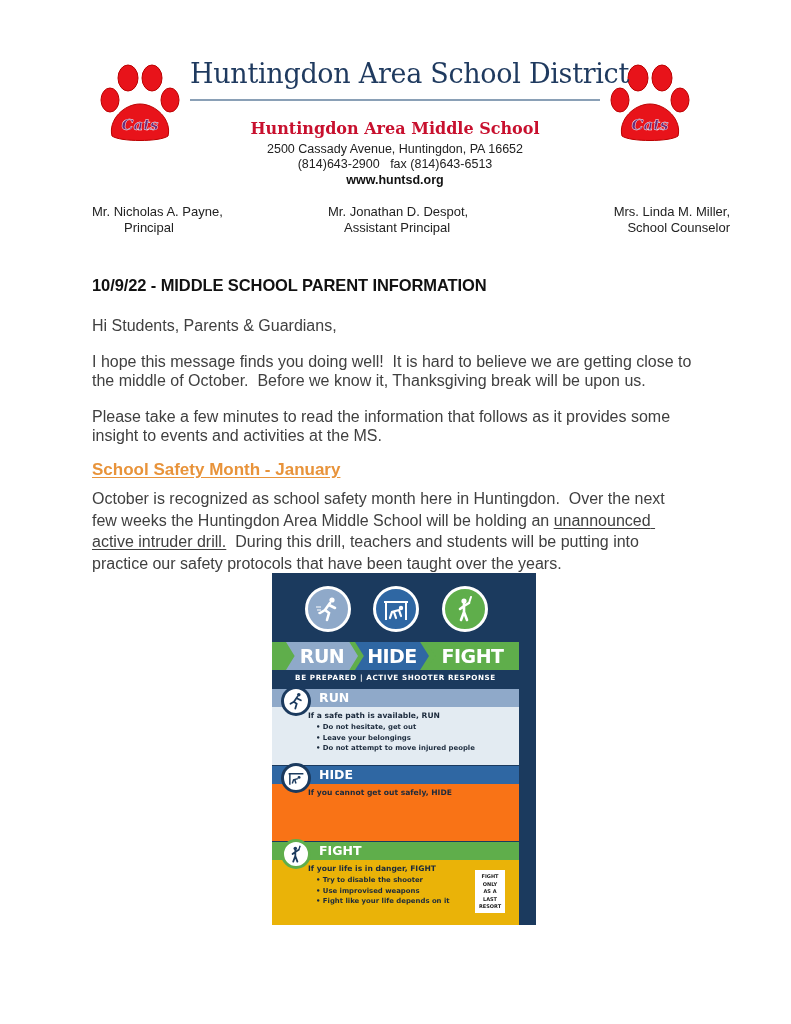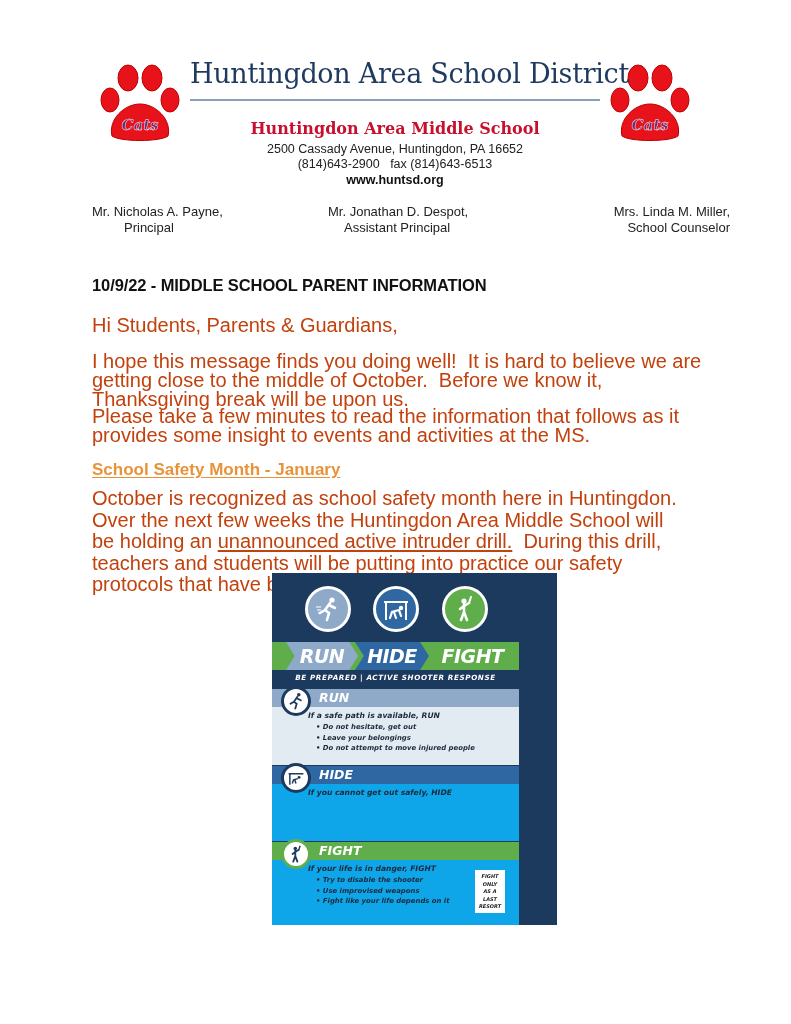--- a/index.html
+++ b/index.html
@@ -22,30 +22,30 @@
   .staff .role { display: block; }
   .staff-1 { left: 92px; width: 160px; }
   .staff-1 .role { padding-left: 32px; }
   .staff-2 { left: 328px; width: 170px; }
   .staff-2 .role { padding-left: 16px; }
   .staff-3 { left: 590px; width: 140px; text-align: right; }
   .staff-3 .role { padding-right: 0; }
 
   
   .doc-title { left: 92px; top: 276px; font-weight: bold; font-size: 16.5px; color: #111; letter-spacing: -0.1px; }
-  .para { left: 92px; width: 620px; font-size: 20px; line-height: 19px; color: #c2410c; font-family: "Liberation Sans", sans-serif; }
+  .para { left: 92px; width: 620px; font-size: 16px; line-height: 19px; color: #404040; font-family: "Liberation Sans", sans-serif; }
   .p-greet { top: 316px; }
   .p-1 { top: 352px; }
   .p-2 { top: 407px; }
   .section-heading { left: 92px; top: 460px; font-weight: bold; font-size: 17px; color: #e8933a; text-decoration: underline; text-underline-offset: 2px; }
   .p-3 { top: 488px; line-height: 21.5px; width: 590px; }
   .p-3 u { text-underline-offset: 2px; }
 
   
-  .poster { left: 272px; top: 573px; width: 285px; height: 352px; background: #1b3a5e; overflow: hidden; font-family: "DejaVu Sans", sans-serif; font-style: italic; }
+  .poster { left: 272px; top: 573px; width: 264px; height: 352px; background: #1b3a5e; overflow: hidden; font-family: "DejaVu Sans", sans-serif; }
   .icon-circle { position: absolute; top: 13px; width: 46px; height: 46px; border-radius: 50%; border: 3px solid #ffffff; box-sizing: border-box; display: flex; align-items: center; justify-content: center; }
   .ic-run { left: 33px; background: #8fa9c9; }
   .ic-hide { left: 101px; background: #2f67a3; }
   .ic-fight { left: 170px; background: #5fae4b; }
   .banner { position: absolute; left: 0; top: 69px; width: 247px; height: 28px; background: #5fae4b; }
   .chev { position: absolute; top: 0; height: 28px; display: flex; align-items: center; justify-content: center; color: #fff; font-weight: bold; font-size: 19px; letter-spacing: -0.5px; }
   .chev-run { left: 14px; width: 72px; background: #8fa9c9; clip-path: polygon(0 0, 88% 0, 100% 50%, 88% 100%, 0 100%, 12% 50%); }
   .chev-hide { left: 83px; width: 74px; background: #2f67a3; clip-path: polygon(0 0, 88% 0, 100% 50%, 88% 100%, 0 100%, 12% 50%); }
   .chev-fight { left: 154px; width: 93px; background: #5fae4b; clip-path: polygon(0 0, 100% 0, 100% 100%, 0 100%, 10% 50%); }
   .tagline { position: absolute; left: 0; top: 100px; width: 247px; text-align: center; color: #ffffff; font-size: 7.2px; font-weight: bold; letter-spacing: 0.6px; }
@@ -59,25 +59,25 @@
   .sec-body ul { position: absolute; left: 44px; top: 15px; margin: 0; padding: 0; list-style: none; }
   .sec-body li { font-size: 6.9px; line-height: 10.5px; color: #1b2a3c; font-weight: bold; white-space: nowrap; }
   .sec-body li::before { content: "• "; }
 
   .sec-run { top: 116px; }
   .sec-run .sec-head { background: #8fa9c9; }
   .sec-run .sec-body { height: 58px; background: #e3ebf2; }
   .sec-run .sec-circ { border: 3px solid #1b3a5e; }
   .sec-hide { top: 193px; }
   .sec-hide .sec-head { background: #2f67a3; }
-  .sec-hide .sec-body { height: 57px; background: #0ea5e9; }
+  .sec-hide .sec-body { height: 57px; background: #f97316; }
   .sec-hide .sec-circ { border: 3px solid #1b3a5e; }
   .sec-fight { top: 269px; }
   .sec-fight .sec-head { background: #5fae4b; }
-  .sec-fight .sec-body { height: 65px; background: #0ea5e9; }
+  .sec-fight .sec-body { height: 65px; background: #eab308; }
   .sec-fight .sec-circ { border: 3px solid #5fae4b; }
   .last-resort { position: absolute; left: 203px; top: 10px; width: 30px; height: 43px; background: #fff; font-size: 5px; font-weight: bold; color: #222; text-align: center; line-height: 7.5px; padding-top: 3px; box-sizing: border-box; }
 </style>
 </head>
 <body>
 
 <svg class="paw paw-left" viewBox="0 0 84 84">
   <ellipse cx="30" cy="18" rx="10" ry="13" fill="#e8131a" stroke="#b00" stroke-width="1"></ellipse>
   <ellipse cx="54" cy="18" rx="10" ry="13" fill="#e8131a" stroke="#b00" stroke-width="1"></ellipse>
   <ellipse cx="12" cy="40" rx="9" ry="12" fill="#e8131a" stroke="#b00" stroke-width="1"></ellipse>

